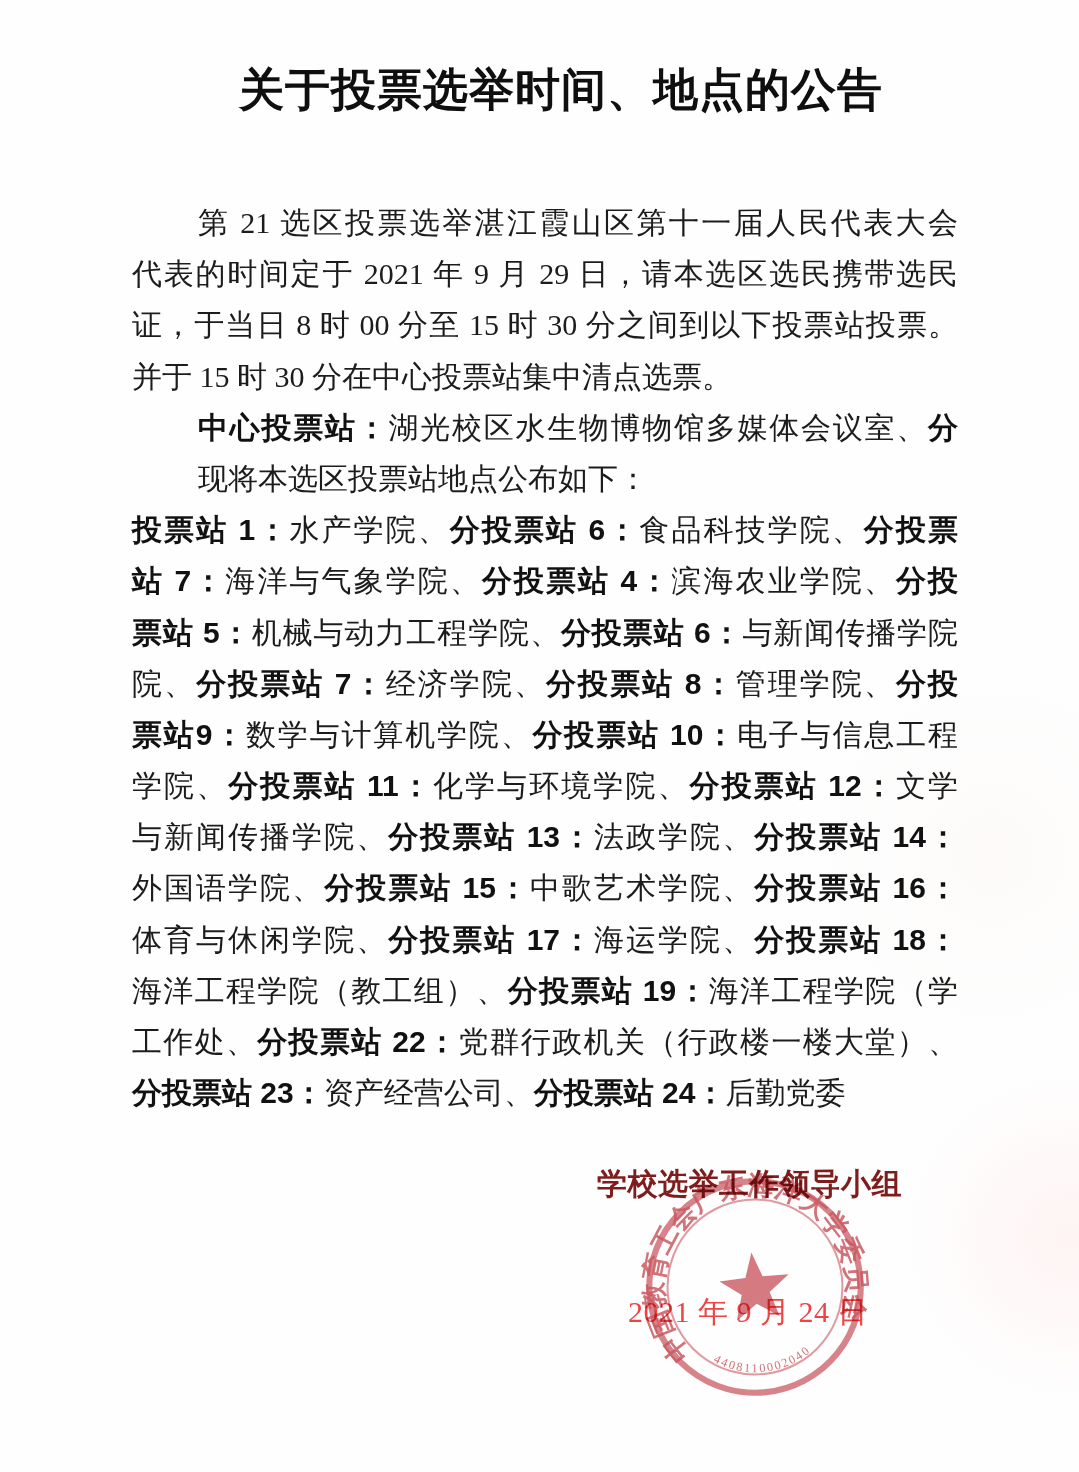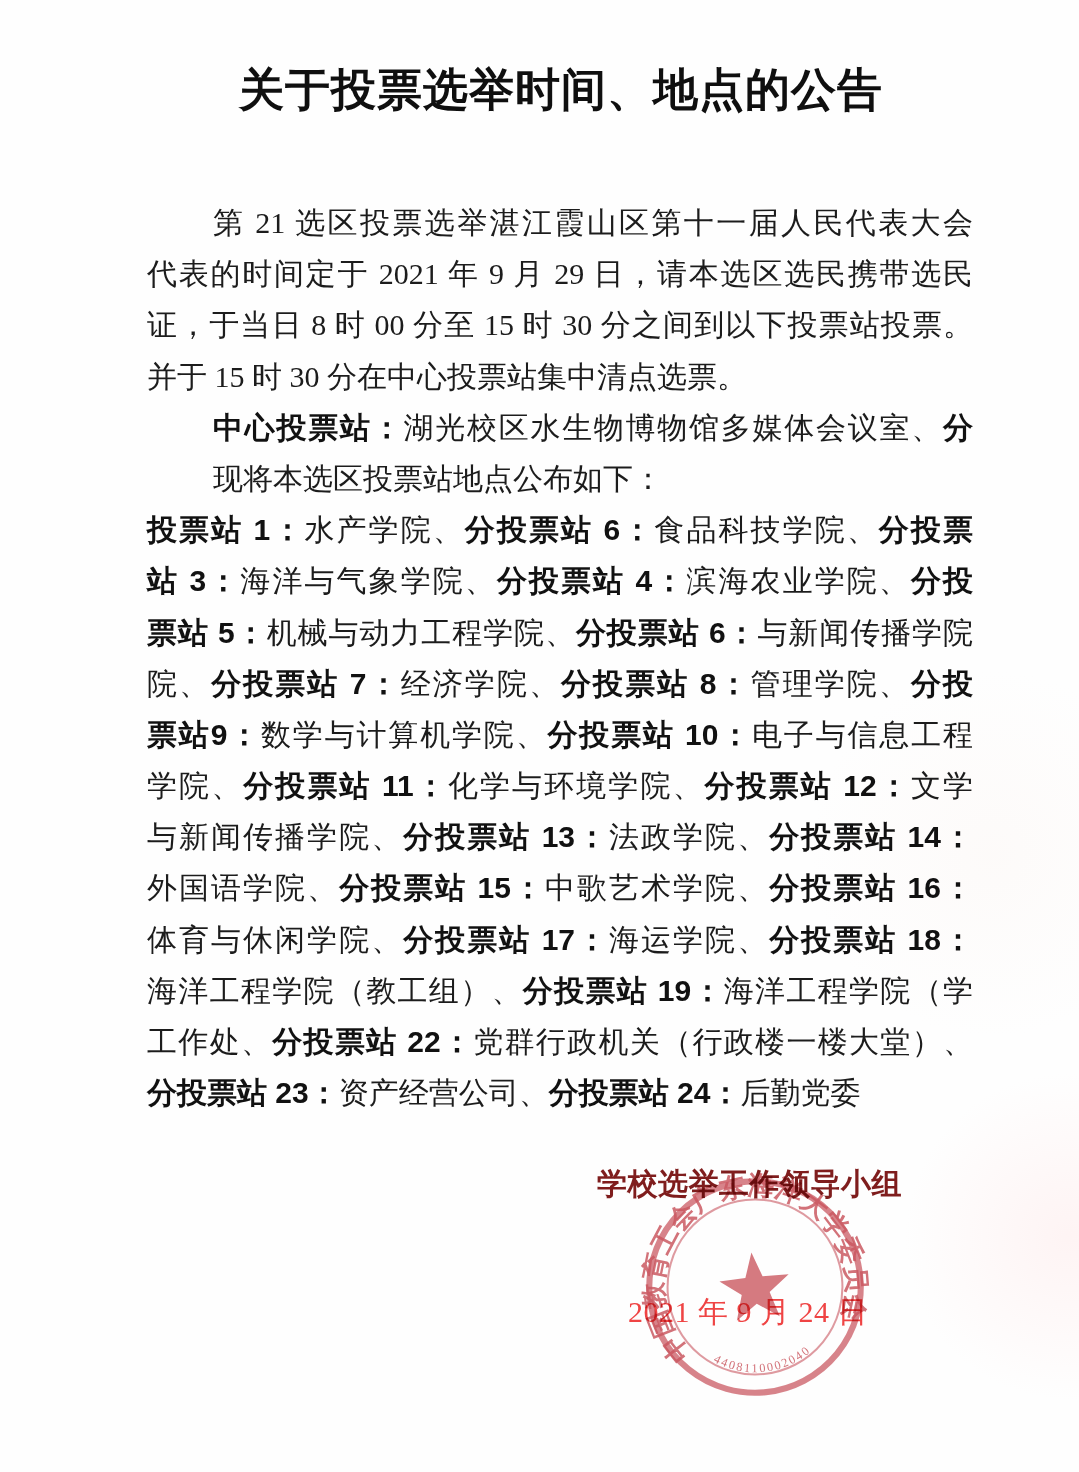--- a/index.html
+++ b/index.html
@@ -11,21 +11,21 @@
       #fefefe;
     font-family:"Liberation Serif", serif;
     color:#1c1c1c;
   }
   .title{
     position:absolute;top:60px;left:148px;width:826px;margin:0;
     text-align:center;font-size:45px;font-weight:700;color:#0f0f0f;
     letter-spacing:1px;font-family:"Liberation Serif", serif;
   }
   .bodytext{
-    position:absolute;top:197px;left:147px;width:826px;
+    position:absolute;top:197px;left:132px;width:826px;
     font-size:30px;color:#1c1c1c;
   }
   .line{height:51.2px;line-height:51.2px;overflow:visible;}
   .line.just{text-align:justify;text-align-last:justify;}
   .line.indent{text-indent:66px;}
   .hb{font-family:"Liberation Sans", sans-serif;font-weight:700;color:#111;}
   .rg{font-family:"Liberation Serif", serif;}
   .sig-org{position:absolute;top:1164px;left:597px;font-size:30px;letter-spacing:0.5px;color:#7f1d1d;font-weight:bold;}
   .sig-date{position:absolute;top:1292px;left:628px;font-size:30px;letter-spacing:0.5px;color:#ef4444;}
   .seal{position:absolute;left:633px;top:1162px;width:244px;height:250px;
@@ -38,21 +38,21 @@
 <h1 class="title">关于投票选举时间、地点的公告</h1>
 
 <div class="bodytext" id="body-lines">
     <div class="line indent just"><span class="rg">第 21 选区投票选举湛江霞山区第十一届人民代表大会</span></div>
     <div class="line just"><span class="rg">代表的时间定于 2021 年 9 月 29 日，请本选区选民携带选民</span></div>
     <div class="line just"><span class="rg">证，于当日 8 时 00 分至 15 时 30 分之间到以下投票站投票。</span></div>
     <div class="line"><span class="rg">并于 15 时 30 分在中心投票站集中清点选票。</span></div>
     <div class="line indent just"><span class="hb">中心投票站：</span><span class="rg">湖光校区水生物博物馆多媒体会议室、</span><span class="hb">分</span></div>
     <div class="line indent"><span class="rg">现将本选区投票站地点公布如下：</span></div>
     <div class="line just"><span class="hb">投票站 1：</span><span class="rg">水产学院、</span><span class="hb">分投票站 6：</span><span class="rg">食品科技学院、</span><span class="hb">分投票</span></div>
-    <div class="line just"><span class="hb">站 3：</span><span class="rg">海洋与气象学院、</span><span class="hb">分投票站 4：</span><span class="rg">滨海农业学院、</span><span class="hb">分投</span></div>
+    <div class="line just"><span class="hb">站 7：</span><span class="rg">海洋与气象学院、</span><span class="hb">分投票站 4：</span><span class="rg">滨海农业学院、</span><span class="hb">分投</span></div>
     <div class="line just"><span class="hb">票站 5：</span><span class="rg">机械与动力工程学院、</span><span class="hb">分投票站 6：</span><span class="rg">与新闻传播学院</span></div>
     <div class="line just"><span class="rg">院、</span><span class="hb">分投票站 7：</span><span class="rg">经济学院、</span><span class="hb">分投票站 8：</span><span class="rg">管理学院、</span><span class="hb">分投</span></div>
     <div class="line just"><span class="hb">票站9：</span><span class="rg">数学与计算机学院、</span><span class="hb">分投票站 10：</span><span class="rg">电子与信息工程</span></div>
     <div class="line just"><span class="rg">学院、</span><span class="hb">分投票站 11：</span><span class="rg">化学与环境学院、</span><span class="hb">分投票站 12：</span><span class="rg">文学</span></div>
     <div class="line just"><span class="rg">与新闻传播学院、</span><span class="hb">分投票站 13：</span><span class="rg">法政学院、</span><span class="hb">分投票站 14：</span></div>
     <div class="line just"><span class="rg">外国语学院、</span><span class="hb">分投票站 15：</span><span class="rg">中歌艺术学院、</span><span class="hb">分投票站 16：</span></div>
     <div class="line just"><span class="rg">体育与休闲学院、</span><span class="hb">分投票站 17：</span><span class="rg">海运学院、</span><span class="hb">分投票站 18：</span></div>
     <div class="line just"><span class="rg">海洋工程学院（教工组）、</span><span class="hb">分投票站 19：</span><span class="rg">海洋工程学院（学</span></div>
     <div class="line just"><span class="rg">工作处、</span><span class="hb">分投票站 22：</span><span class="rg">党群行政机关（行政楼一楼大堂）、</span></div>
     <div class="line"><span class="hb">分投票站 23：</span><span class="rg">资产经营公司、</span><span class="hb">分投票站 24：</span><span class="rg">后勤党委</span></div>

